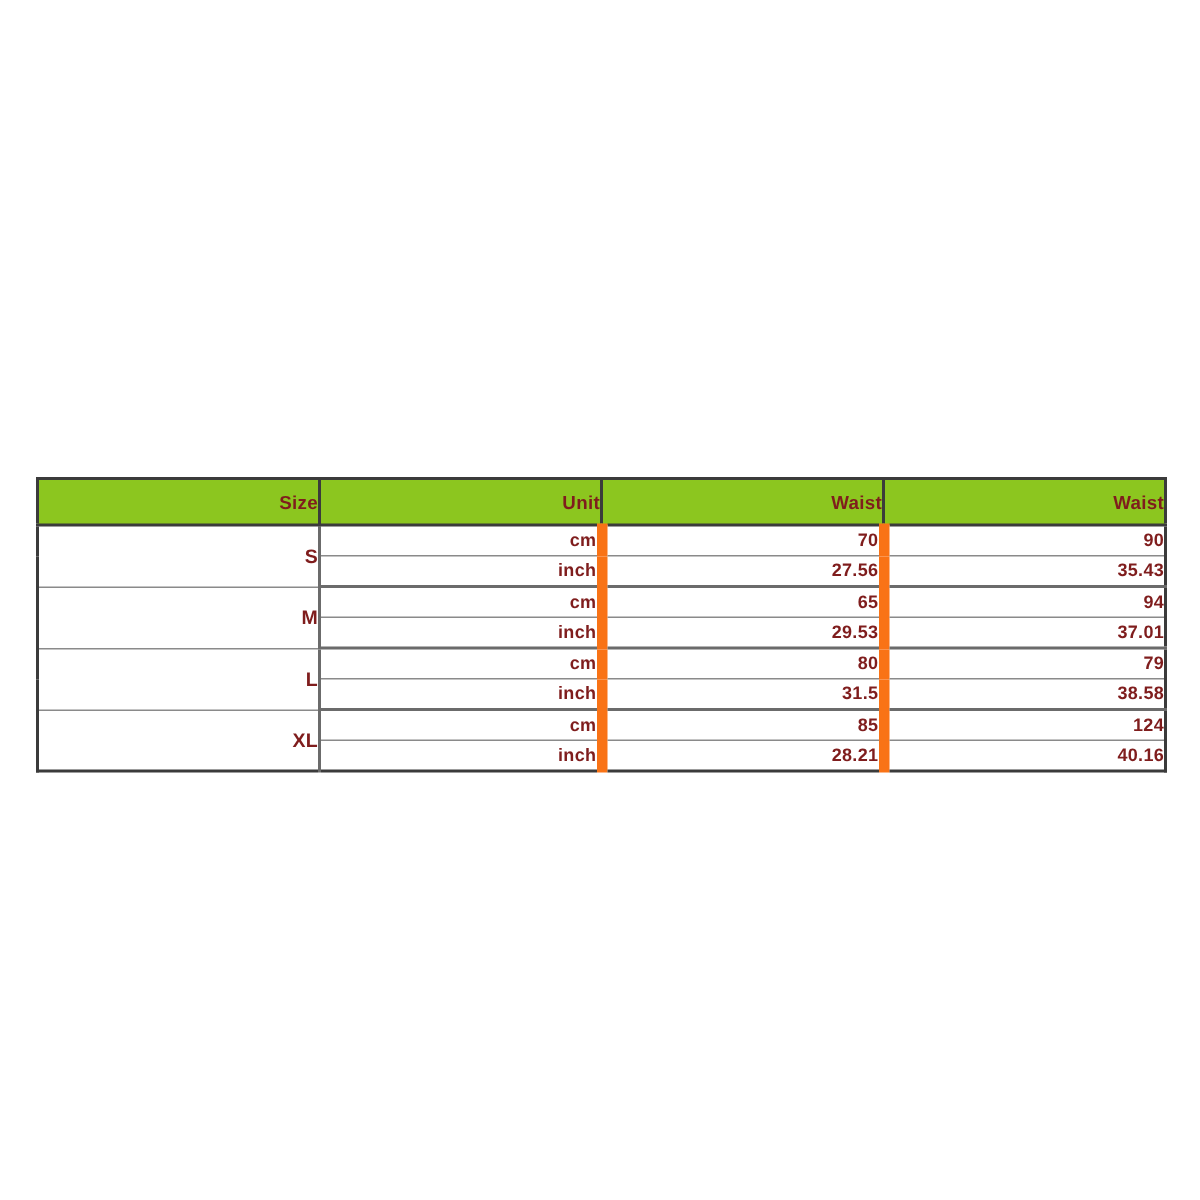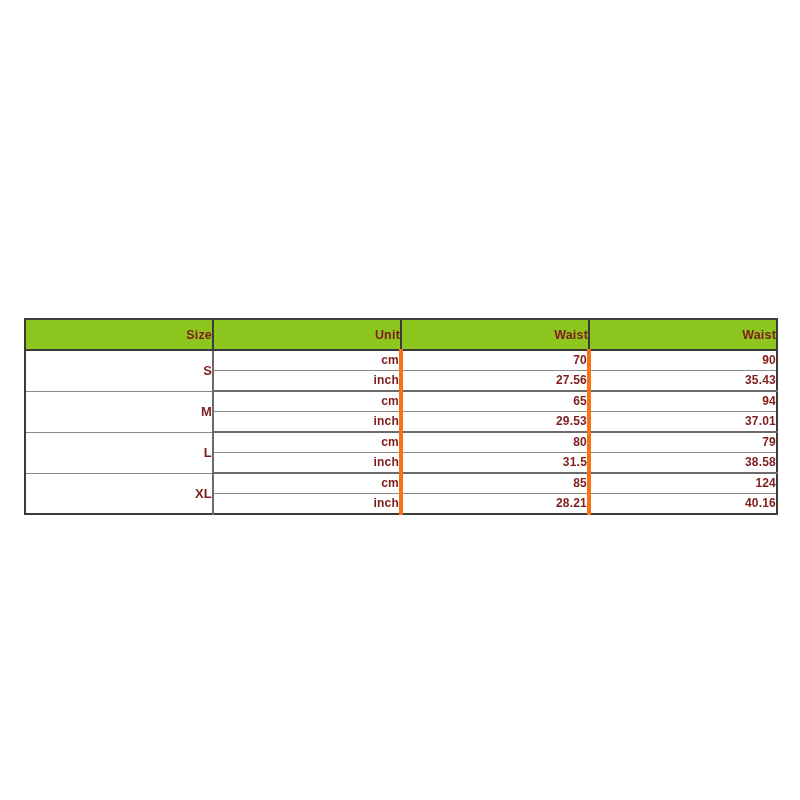--- a/index.html
+++ b/index.html
@@ -59,21 +59,21 @@
     font-size: 12.5px;
   }
   #size-chart-table thead th:last-child {
     border-right: none;
   }
 
   
   #size-chart-table tbody td {
     height: 19px;
     line-height: 19px;
-    border-right: 4px solid #f97316;
+    border-right: 7px solid #f97316;
     background: #ffffff;
   }
   #size-chart-table tbody td:last-child {
     border-right: none;
   }
 
   
   #size-chart-table tbody tr.row-cm td {
     border-bottom: 1px solid #8a8a8a;
   }

